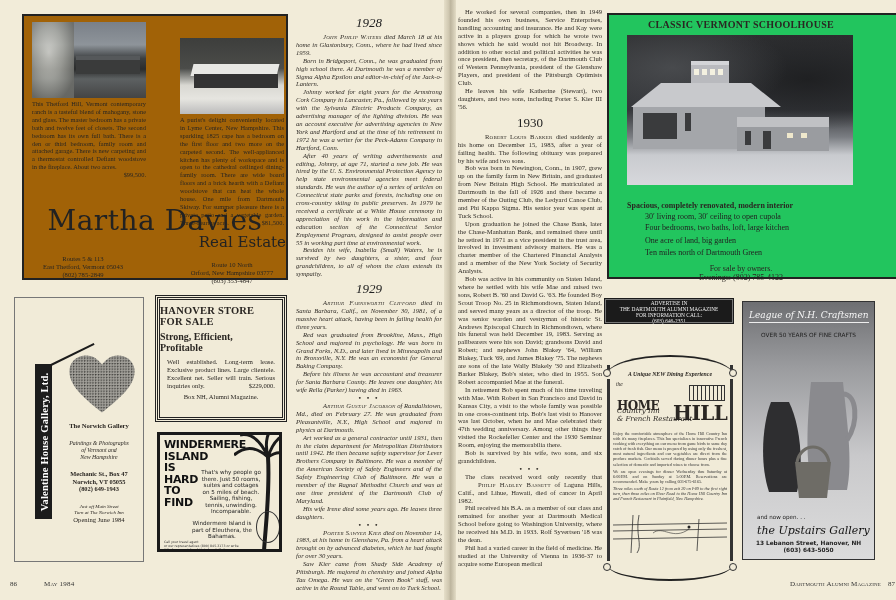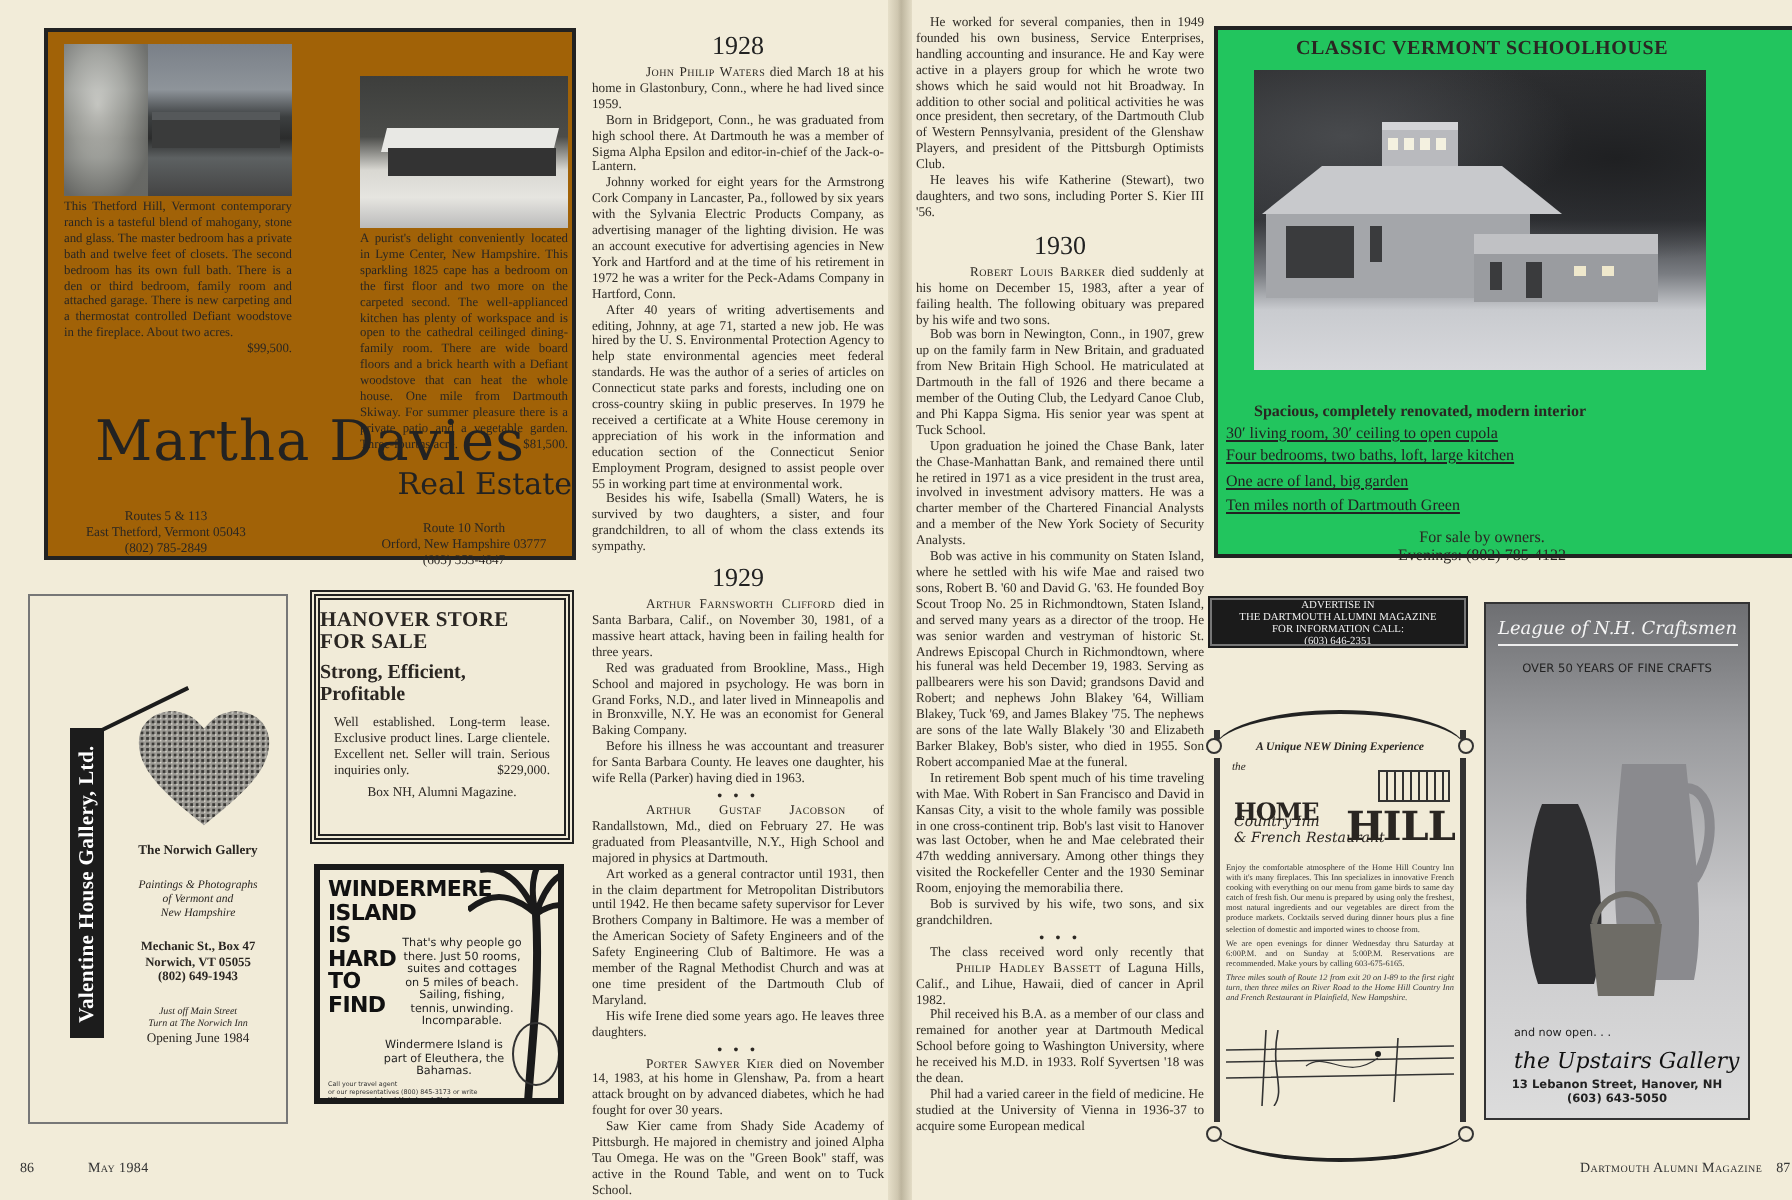--- a/index.html
+++ b/index.html
@@ -75,21 +75,21 @@
   .school-photo .trees { position: absolute; left: 0; top: 0; width: 226px; height: 110px;
     background: radial-gradient(ellipse at 20% 30%, #484a4d 0%, transparent 45%), radial-gradient(ellipse at 80% 40%, #1f2022 0%, transparent 55%); }
   .school-photo .roof { position: absolute; left: 4px; top: 48px; width: 150px; height: 24px; background: #c8c9cc; clip-path: polygon(20% 0, 80% 0, 100% 100%, 0 100%); }
   .school-photo .cupola { position: absolute; left: 64px; top: 26px; width: 38px; height: 22px; background: #b9babe; border-top: 4px solid #d3d4d7; }
   .school-photo .cupola i { position: absolute; top: 4px; width: 5px; height: 6px; background: #f4f1e0; }
   .school-photo .wall { position: absolute; left: 6px; top: 72px; width: 132px; height: 42px; background: #a4a6aa; }
   .school-photo .wing { position: absolute; left: 110px; top: 82px; width: 92px; height: 34px; background: #9a9ca0; border-top: 10px solid #c0c1c4; }
   .school-photo .win { position: absolute; background: #3a3b3d; }
   .school-photo .lit { position: absolute; background: #efe8cc; }
   .school-lead { position: absolute; left: 18px; top: 186px; font-size: 8px; font-weight: bold; }
-  .school-line { position: absolute; left: 4px; font-size: 8px; line-height: 10px; color: #222; text-decoration: underline; }
+  .school-line { position: absolute; left: 36px; font-size: 8px; line-height: 10px; color: #222; }
   .school-foot { position: absolute; left: 0; width: 264px; top: 249px; text-align: center; font-size: 8px; line-height: 9px; }
 
   
   .ad-advertise { position: absolute; left: 604px; top: 298px; width: 130px; height: 26px; background: #1b1b1b; color: #eee; text-align: center; font-size: 5.4px; line-height: 6px; padding-top: 2px; outline: 1px solid #777; outline-offset: -2px; }
 
   
   .ad-homehill { position: absolute; left: 603px; top: 355px; width: 134px; height: 232px; }
   .hh-frame { position: absolute; left: 4px; top: 10px; width: 126px; height: 200px; border-left: 3px solid #333; border-right: 3px solid #333; background: #f1ebd8; }
   .hh-arch { position: absolute; left: 4px; top: 0; width: 126px; height: 24px; border-top: 2px solid #222; border-radius: 60% 60% 0 0 / 100% 100% 0 0; background: #f1ebd8; }
   .hh-arch-bottom { position: absolute; left: 4px; top: 206px; width: 126px; height: 20px; border-bottom: 2px solid #222; border-radius: 0 0 60% 60% / 0 0 100% 100%; background: #f1ebd8; }
@@ -146,21 +146,21 @@
     <div>East Thetford, Vermont 05043</div>
     <div>(802) 785-2849</div>
   </div>
   <div class="addr" style="left:156px; width:104px; top:245px;">
     <div>Route 10 North</div>
     <div>Orford, New Hampshire 03777</div>
     <div>(603) 353-4847</div>
   </div>
 </div>
 
-<div class="col" style="left:296px; top:14px; width:146px;">
+<div class="col" style="left:296px; top:14px; width:146px;font-style:italic;">
   <div class="year">1928</div>
   <p><span class="sc">John Philip Waters</span><span> died March 18 at his home in Glastonbury, Conn., where he had lived since 1959.</span></p>
   <p>Born in Bridgeport, Conn., he was graduated from high school there. At Dartmouth he was a member of Sigma Alpha Epsilon and editor-in-chief of the Jack-o-Lantern.</p>
   <p>Johnny worked for eight years for the Armstrong Cork Company in Lancaster, Pa., followed by six years with the Sylvania Electric Products Company, as advertising manager of the lighting division. He was an account executive for advertising agencies in New York and Hartford and at the time of his retirement in 1972 he was a writer for the Peck-Adams Company in Hartford, Conn.</p>
   <p>After 40 years of writing advertisements and editing, Johnny, at age 71, started a new job. He was hired by the U. S. Environmental Protection Agency to help state environmental agencies meet federal standards. He was the author of a series of articles on Connecticut state parks and forests, including one on cross-country skiing in public preserves. In 1979 he received a certificate at a White House ceremony in appreciation of his work in the information and education section of the Connecticut Senior Employment Program, designed to assist people over 55 in working part time at environmental work.</p>
   <p>Besides his wife, Isabella (Small) Waters, he is survived by two daughters, a sister, and four grandchildren, to all of whom the class extends its sympathy.</p>
   <div class="year" style="margin-top:3px;">1929</div>
   <p><span class="sc">Arthur Farnsworth Clifford</span><span> died in Santa Barbara, Calif., on November 30, 1981, of a massive heart attack, having been in failing health for three years.</span></p>
   <p>Red was graduated from Brookline, Mass., High School and majored in psychology. He was born in Grand Forks, N.D., and later lived in Minneapolis and in Bronxville, N.Y. He was an economist for General Baking Company.</p>
   <p>Before his illness he was accountant and treasurer for Santa Barbara County. He leaves one daughter, his wife Rella (Parker) having died in 1963.</p>

